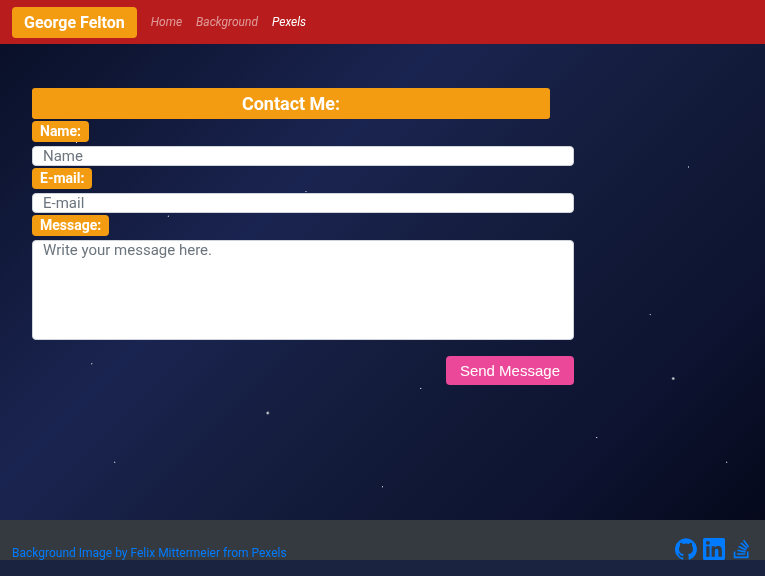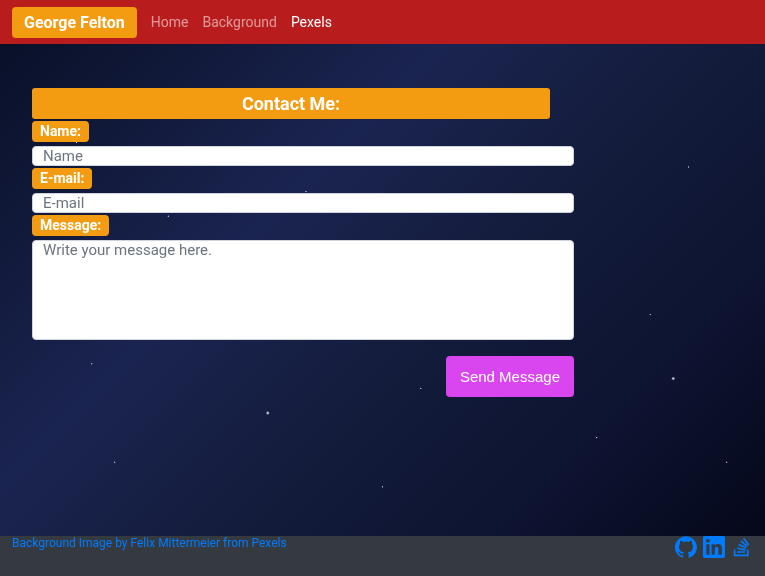--- a/index.html
+++ b/index.html
@@ -56,22 +56,23 @@
   .brand {
     background: #f39c12;
     color: #fff;
     padding: 6px 12px;
     border-radius: 4px;
     font-weight: 700;
     font-size: 16px;
   }
   .navlink {
     color: rgba(255,255,255,0.55);
-    font-size: 14px;
+    font-size: 12px;
     cursor: pointer;
+    font-style: italic;
   }
   .navlink.active { color: #fff; }
   
   .content {
     position: relative;
     z-index: 1;
     padding: 44px 32px 0;
   }
   .heading-bar {
     background: #f39c12;
@@ -107,38 +108,38 @@
     background: #fff;
   }
   .text-area { height: 100px; resize: none; }
   .text-input::placeholder, .text-area::placeholder { color: #6c757d; }
   .btn-row {
     text-align: right;
     width: 542px;
     margin-top: 16px;
   }
   .send-btn {
-    background: #d946ef;
+    background: #ec4899;
     color: #fff;
     border: none;
     border-radius: 4px;
-    padding: 12px 14px;
+    padding: 6px 14px;
     font-size: 15px;
     cursor: pointer;
   }
   
   .footer {
     position: absolute;
-    bottom: 0;
+    bottom: 16px;
     left: 0;
     right: 0;
     height: 40px;
     background: #343a40;
     display: flex;
-    align-items: flex-start;
+    align-items: flex-end;
     justify-content: space-between;
     padding: 0 12px;
     z-index: 2;
   }
   .footer-credit {
     color: #007bff;
     font-size: 12px;
   }
   .socials {
     display: flex;

